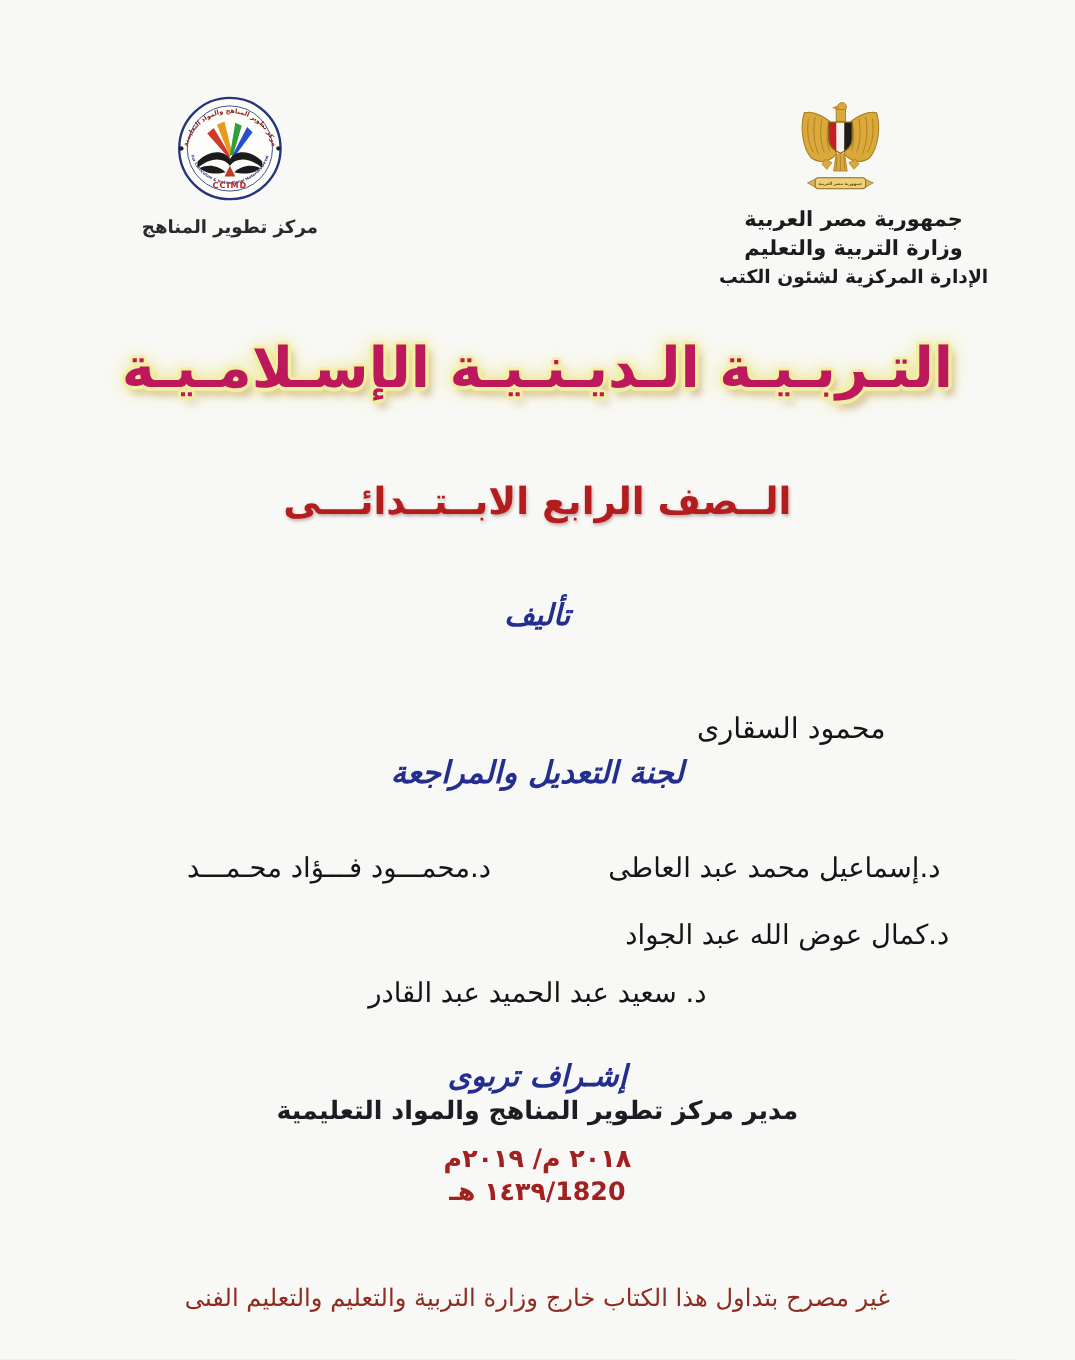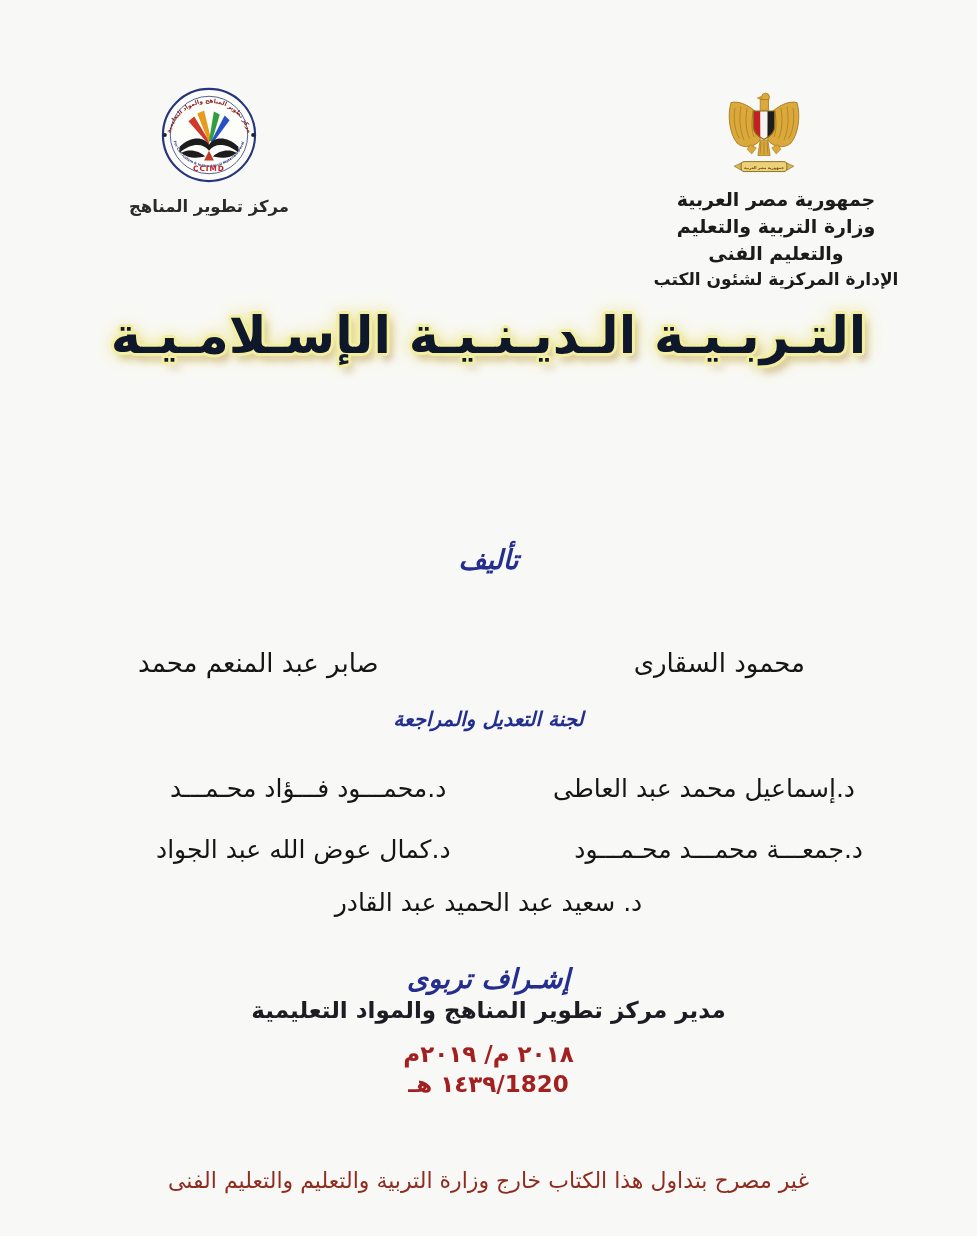--- a/index.html
+++ b/index.html
@@ -22,35 +22,35 @@
   .ccimd-caption{margin-top:10px;font-size:16.5px;font-weight:bold;color:#2a2a2a;line-height:1.6;}
 
   .ministry-block{left:618px;top:84px;width:316px;text-align:center;}
   .ministry-block svg{width:92px;height:100px;display:block;margin:0 auto;transform:translateX(-12px);}
   .ministry-lines{margin-top:2px;font-weight:bold;color:#1b1b1b;line-height:1.42;}
   .ministry-lines .m-line{font-size:19px;}
   .ministry-lines .m-line-small{font-size:17px;}
 
   
   .subject-title{
-    top:306px;font-size:51px;font-weight:bold;color:#0f172a;letter-spacing:1px;
+    top:306px;font-size:51px;font-weight:bold;color:#be185d;letter-spacing:1px;
     text-shadow:
       -2px -2px 0 #f2efa5, 2px -2px 0 #f2efa5, -2px 2px 0 #f2efa5, 2px 2px 0 #f2efa5,
       -3px 0 0 #f2eda0, 3px 0 0 #f2eda0, 0 -3px 0 #f2eda0, 0 3px 0 #f2eda0,
       0 0 14px #ece483, 0 0 22px #efe98f,
       5px 7px 7px rgba(150,100,60,0.45);
   }
   .grade-title{
     top:436px;font-size:34px;font-weight:bold;color:#b31d1d;letter-spacing:1px;
     text-shadow:1px 2px 3px rgba(90,30,30,0.35);
   }
 
   .blue-heading{font-weight:bold;color:#232e8e;font-style:italic;}
   .byline-heading{top:544px;font-size:27px;}
-  .committee-heading{top:707px;font-size:20px;margin-left:32px;}
+  .committee-heading{top:686px;font-size:28px;margin-left:32px;}
   .supervision-heading{top:963px;font-size:27px;}
 
   .name-text{color:#151515;}
   .author-center{top:597px;font-size:26px;}
   .split-row{width:100%;display:flex;justify-content:space-between;direction:rtl;box-sizing:border-box;}
   .authors-row{top:648px;font-size:26px;padding-right:172px;padding-left:138px;}
   .crow1{top:774px;font-size:25px;padding-right:122px;padding-left:170px;}
   .crow2{top:835px;font-size:25px;padding-right:114px;padding-left:156px;}
   .committee-center{top:888px;font-size:25px;}
 
@@ -130,40 +130,38 @@
       <polygon points="78,74 70,78 76,86 82,80" fill="#dba93b" stroke="#a67c1e" stroke-width="0.8"></polygon>
 
       <rect x="30" y="96" width="60" height="13" rx="4" fill="#ecd07a" stroke="#8a6a1a" stroke-width="1.2"></rect>
       <polygon points="30,98 21,102 30,107" fill="#d9b553" stroke="#8a6a1a" stroke-width="0.8"></polygon>
       <polygon points="90,98 99,102 90,107" fill="#d9b553" stroke="#8a6a1a" stroke-width="0.8"></polygon>
       <text x="60" y="105" font-size="5" font-weight="bold" fill="#6b4f12" text-anchor="middle">جمهورية مصر العربية</text>
     </svg>
     <div class="ministry-lines">
       <div class="m-line">جمهورية مصر العربية</div>
       <div class="m-line">وزارة التربية والتعليم</div>
-      <div class="m-line">والتعليم الفنى</div>
       <div class="m-line-small">الإدارة المركزية لشئون الكتب</div>
     </div>
   </div>
 
   <div class="abs center-line subject-title">التـربـيـة الـديـنـيـة الإسـلامـيـة</div>
+  <div class="abs center-line grade-title">الــصف الرابع الابــتــدائـــى</div>
 
   <div class="abs center-line blue-heading byline-heading">تأليف</div>
   <div class="abs split-row authors-row">
     <span class="name-text">محمود السقارى</span>
-    <span class="name-text">صابر عبد المنعم محمد</span>
   </div>
 
   <div class="abs center-line blue-heading committee-heading">لجنة التعديل والمراجعة</div>
   <div class="abs split-row crow1">
     <span class="name-text">د.إسماعيل محمد عبد العاطى</span>
     <span class="name-text">د.محمـــود فـــؤاد محـمـــد</span>
   </div>
   <div class="abs split-row crow2">
-    <span class="name-text">د.جمعـــة محمـــد محـمـــود</span>
     <span class="name-text">د.كمال عوض الله عبد الجواد</span>
   </div>
   <div class="abs center-line name-text committee-center">د. سعيد عبد الحميد عبد القادر</div>
 
   <div class="abs center-line blue-heading supervision-heading">إشـراف تربوى</div>
   <div class="abs center-line supervision-line">مدير مركز تطوير المناهج والمواد التعليمية</div>
 
   <div class="abs center-line year-line year-line1">٢٠١٨ م/ ٢٠١٩م</div>
   <div class="abs center-line year-line year-line2">1820/١٤٣٩ هـ</div>
   <div class="abs center-line notice-line">غير مصرح بتداول هذا الكتاب خارج وزارة التربية والتعليم والتعليم الفنى</div>

